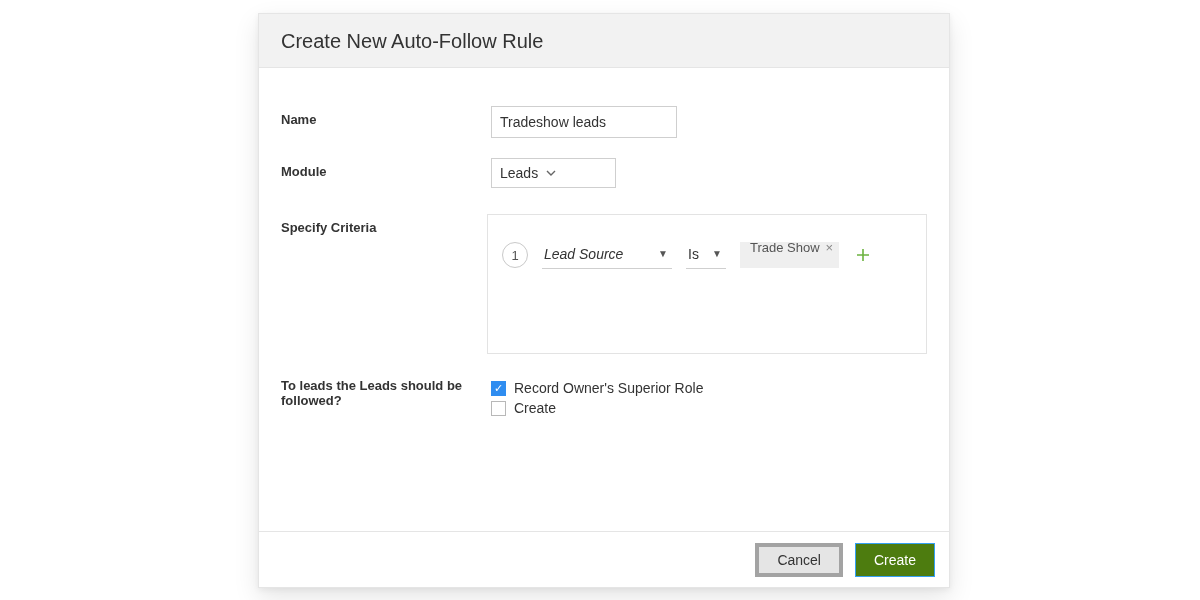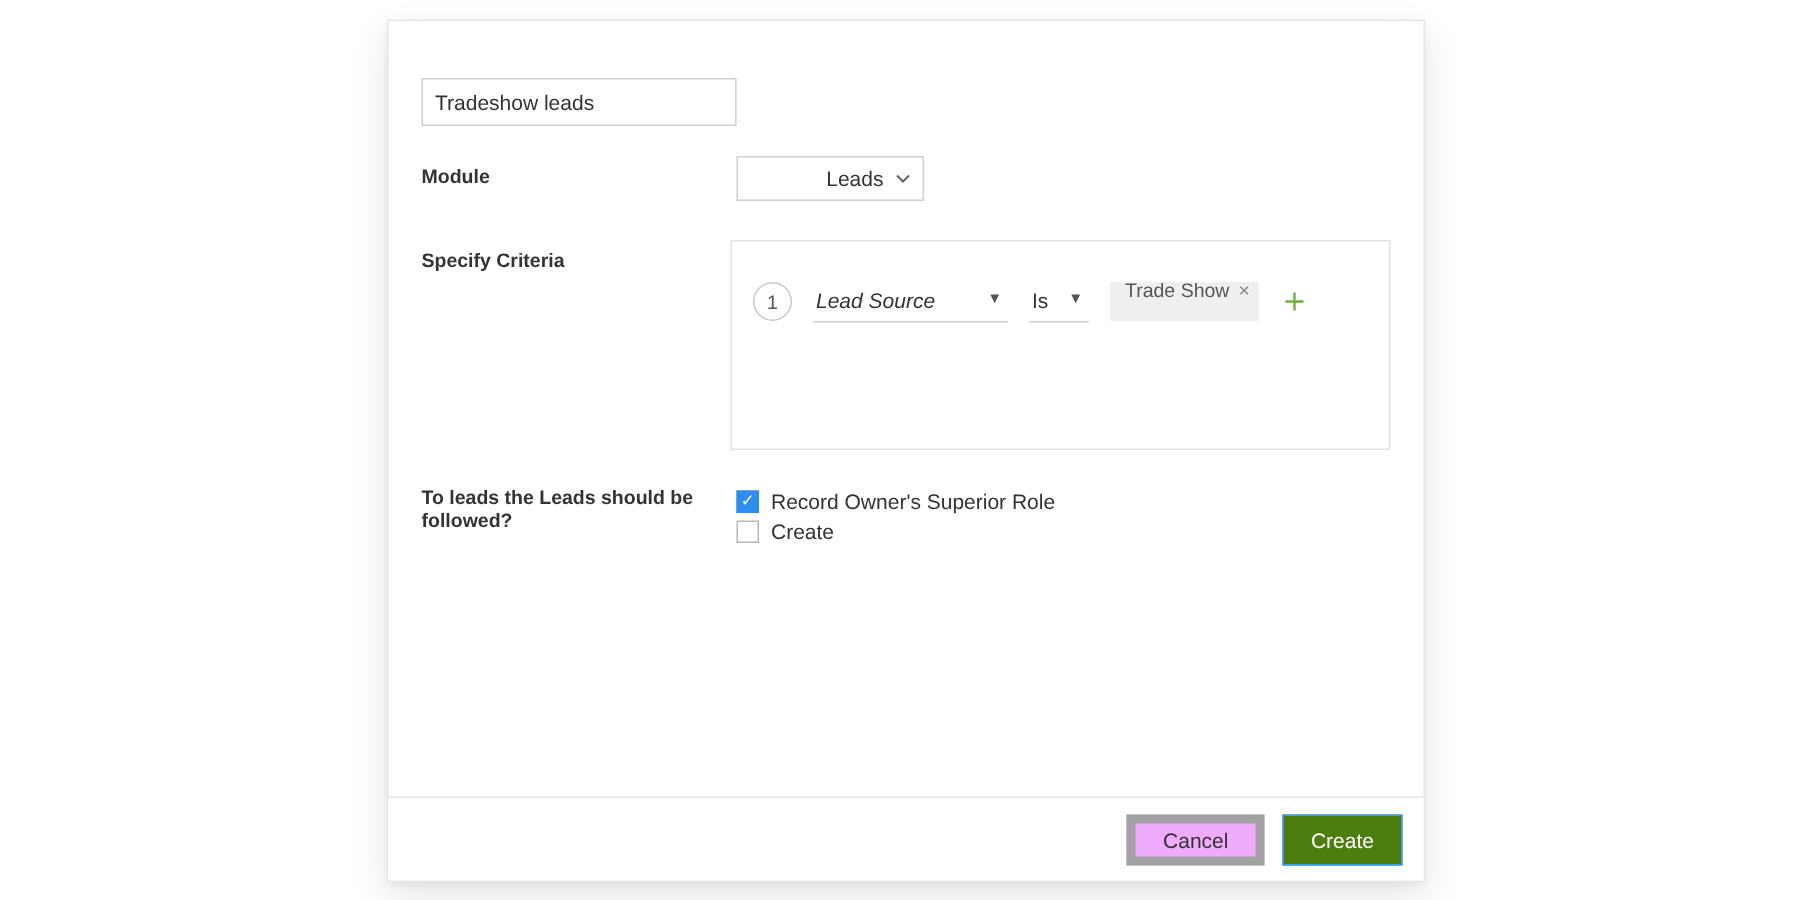--- a/index.html
+++ b/index.html
@@ -21,26 +21,26 @@
 
   .form-row { display:flex; align-items:flex-start; margin:20px 0; }
   .form-label {
     width:210px; padding-right:18px;
     font-size:13px; font-weight:600; color:#333;
     padding-top:6px;
   }
   .form-control { flex:1; }
 
   .text-input {
-    width:210px; height:32px; border:1px solid #cfcfcf;
+    width:186px; height:32px; border:1px solid #cfcfcf;
     padding:4px 8px; font-size:14px; color:#333; background:#fff;
   }
 
   .select-wrap {
-    display:inline-flex; align-items:center; justify-content:flex-end;
+    display:inline-flex; align-items:center; justify-content:flex-start;
     width:125px; height:30px; border:1px solid #cfcfcf;
     padding:0 8px; font-size:14px; color:#333; background:#fff;
     cursor:pointer;
   }
   .chev-down { margin-left:8px; }
   .chev-down svg { display:block; }
 
   .criteria-box {
     border:1px solid #e3e3e3; width:440px; min-height:140px;
     padding:26px 14px 26px 14px;
@@ -83,32 +83,36 @@
 
   .footer {
     position:absolute; bottom:0; left:0; right:0; height:56px;
     border-top:1px solid #e5e5e5; display:flex; align-items:center; justify-content:flex-end;
     padding:0 14px; gap:12px; background:#fff;
   }
   .btn {
     height:34px; padding:0 18px; font-size:14px; cursor:pointer;
     display:inline-flex; align-items:center; justify-content:center;
   }
-  .btn-secondary { background:#f0abfc; border:6px solid #a3a3a3; color:#333; }
+  .btn-secondary { background:#e5e5e5; border:4px solid #a3a3a3; color:#333; }
   .btn-primary   { background:#4d7c0f; border:1px solid #34a0f3; color:#fff; }
 </style>
 </head>
 <body>
 
 <div class="modal">
 
+  <div class="modal-header">
+    <div class="modal-title">Create New Auto-Follow Rule</div>
+  </div>
 
   <div class="modal-body">
 
     <div class="form-row">
+      <div class="form-label">Name</div>
       <div class="form-control">
         <input class="text-input" type="text" value="Tradeshow leads" style="">
       </div>
     </div>
 
     <div class="form-row">
       <div class="form-label">Module</div>
       <div class="form-control">
         <div class="select-wrap">
           <span>Leads</span>

